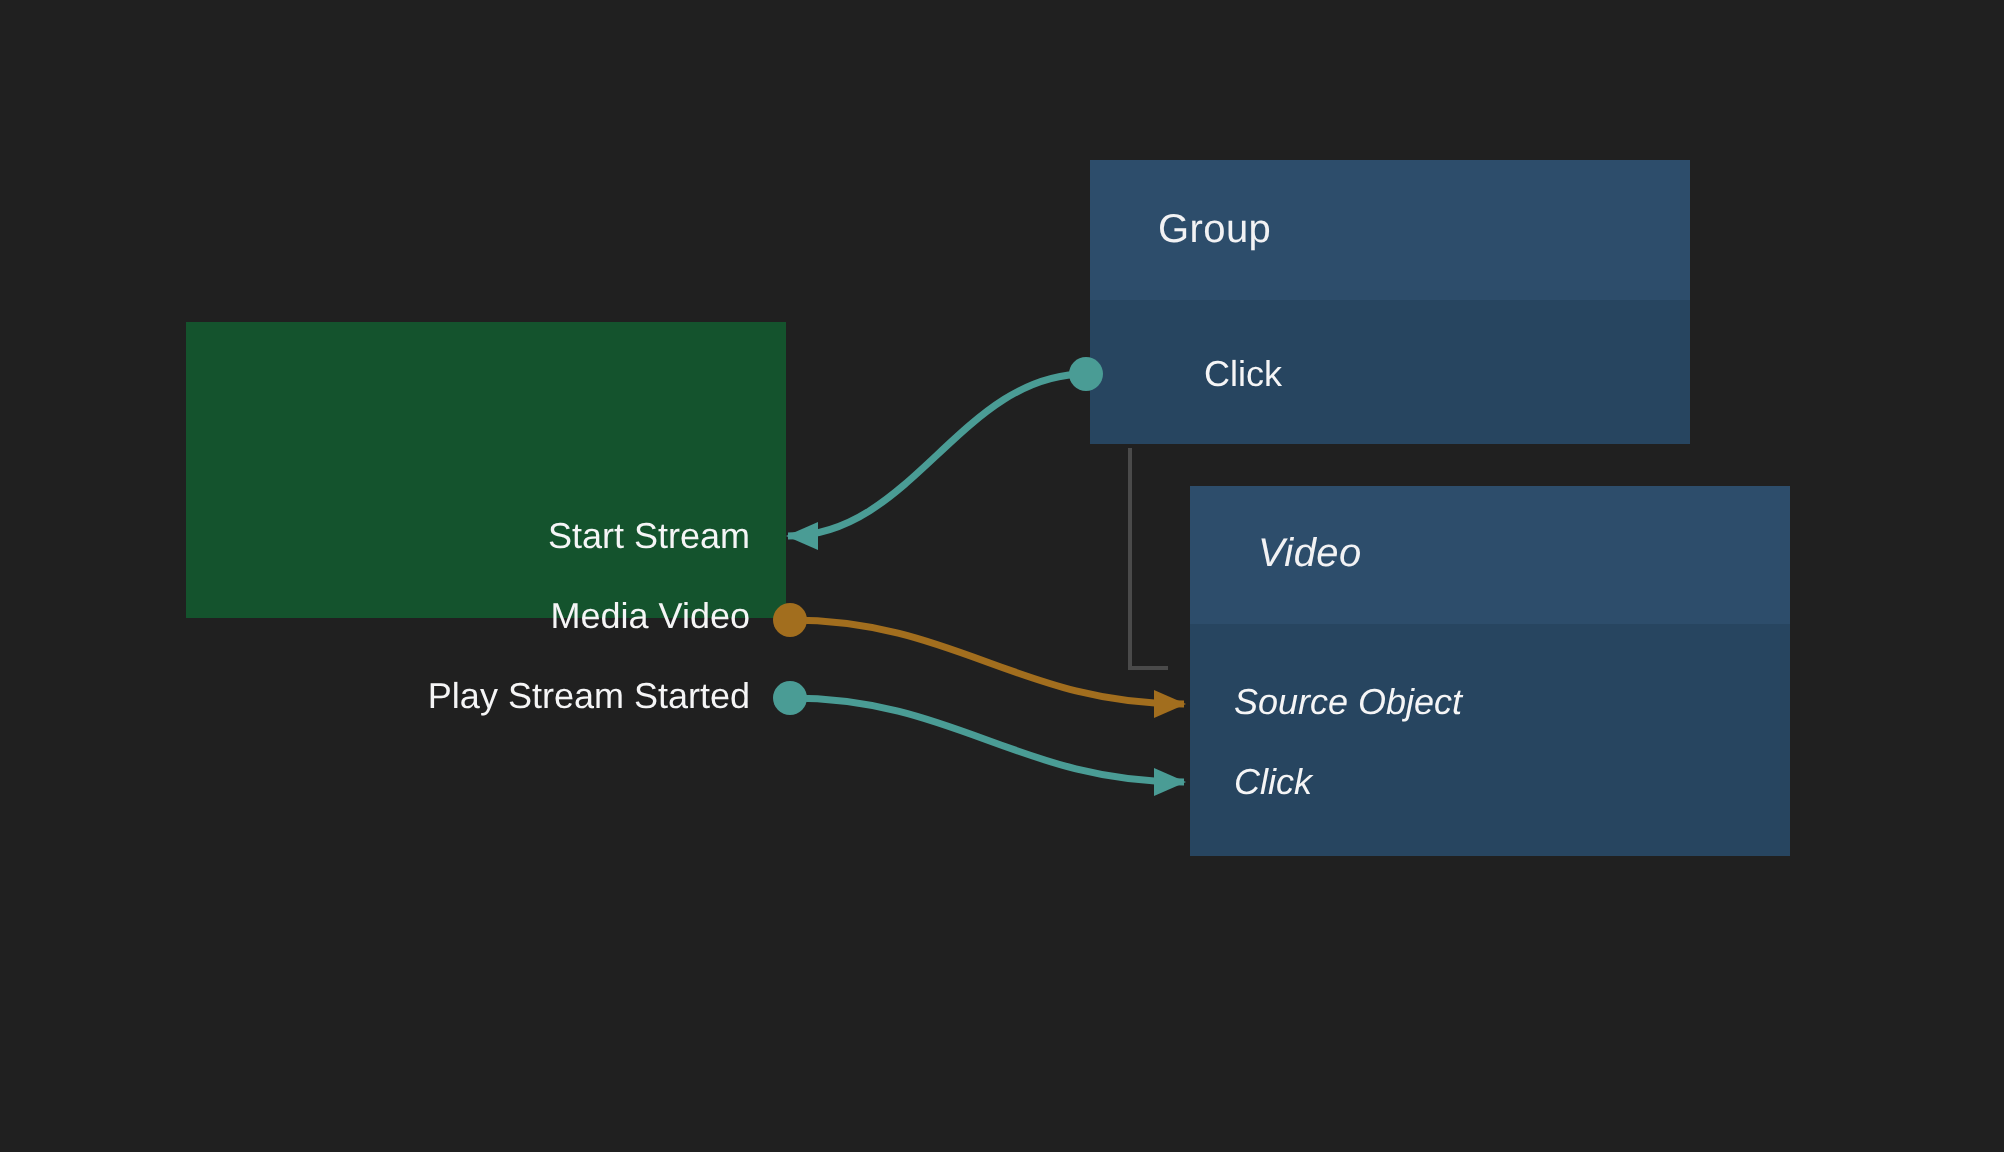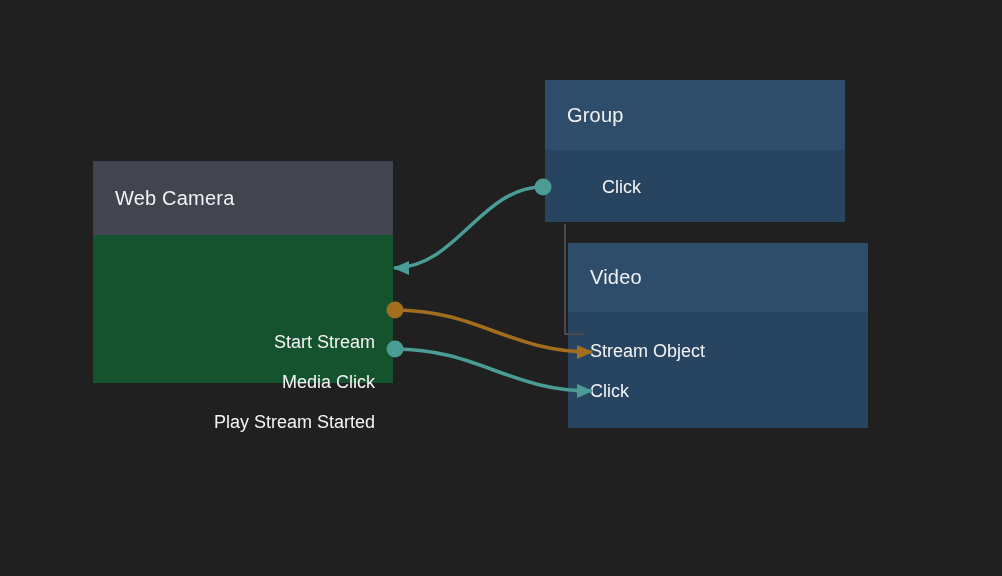--- a/index.html
+++ b/index.html
@@ -17,21 +17,21 @@
   }
   .node {
     position: absolute;
     width: 300px;
   }
   .node-header {
     width: 100%;
     display: flex;
     align-items: center;
     box-sizing: border-box;
-    padding-left: 22px;
+    padding-left: 34px;
     font-size: 20px;
     color: #f2f2f4;
     letter-spacing: 0.2px;
   }
   .node-body {
     position: relative;
     width: 100%;
   }
   .port-row {
     position: absolute;
@@ -53,49 +53,46 @@
   #port-media-stream         { top: 147px; }
   #port-media-stream-started { top: 187px; }
 
   
   #node-group { left: 545px; top: 80px; }
   #node-group .node-header { height: 70px; background: #2d4d6b; }
   #node-group .node-body   { height: 72px;  background: #274560; }
   #port-click { top: 37px; left: 57px; }
 
   
-  #node-video { left: 568px; top: 243px; }
+  #node-video { left: 595px; top: 243px; font-style: italic; }
   #node-video .node-header { height: 69px; background: #2d4d6b; }
   #node-video .node-body   { height: 116px; background: #274560; }
   #port-source-object { top: 39px; left: 22px; }
   #port-play          { top: 79px; left: 22px; }
 
   svg.wire-layer {
     position: absolute;
     left: 0; top: 0;
     width: 1002px;
     height: 576px;
     pointer-events: none;
   }
 </style>
 </head>
 <body>
 
 <div class="canvas">
 
   <div class="node" id="node-web-camera">
-    <div class="node-header">
-      <span>Web Camera</span>
-    </div>
     <div class="node-body">
       <div class="port-row align-right" id="port-start-stream">
         <span>Start Stream</span>
       </div>
       <div class="port-row align-right" id="port-media-stream">
-        <span>Media Click</span>
+        <span>Media Video</span>
       </div>
       <div class="port-row align-right" id="port-media-stream-started">
         <span>Play Stream Started</span>
       </div>
     </div>
   </div>
 
   <div class="node" id="node-group">
     <div class="node-header">
       <span>Group</span>
@@ -106,21 +103,21 @@
       </div>
     </div>
   </div>
 
   <div class="node" id="node-video">
     <div class="node-header">
       <span>Video</span>
     </div>
     <div class="node-body">
       <div class="port-row align-left" id="port-source-object">
-        <span>Stream Object</span>
+        <span>Source Object</span>
       </div>
       <div class="port-row align-left" id="port-play">
         <span>Click</span>
       </div>
     </div>
   </div>
 
   <svg class="wire-layer" id="wire-layer" viewBox="0 0 1002 576">
       <defs>
         <marker id="arrow-0" orient="auto" markerUnits="userSpaceOnUse" markerWidth="20" markerHeight="16" refX="15" refY="7">

